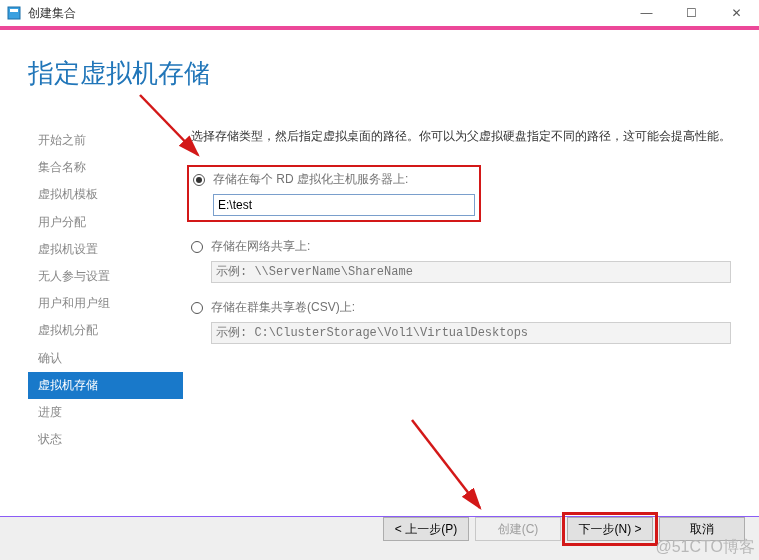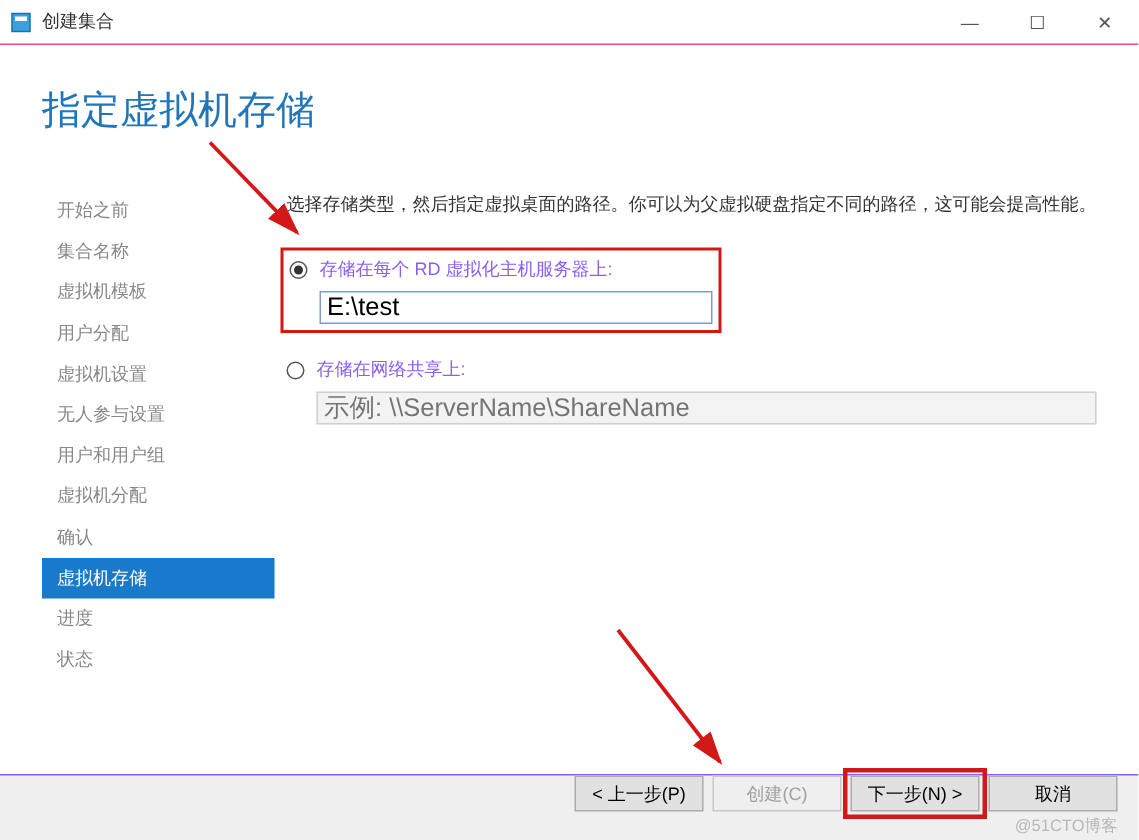--- a/index.html
+++ b/index.html
@@ -8,21 +8,21 @@
     width: 759px; height: 560px;
     font-family: "Microsoft YaHei", "Segoe UI", sans-serif;
     font-size: 12px;
     background: #fff;
     color: #333;
     overflow: hidden;
     position: relative;
   }
   .titlebar {
     height: 30px;
-    border-bottom: 1px solid #ec4899;
+    border-bottom: 4px solid #ec4899;
     display: flex;
     align-items: center;
     padding-left: 6px;
   }
   .titlebar .icon {
     width: 16px; height: 16px;
     margin-right: 6px;
     display: flex; align-items: center; justify-content: center;
   }
   .titlebar .title { flex: 1; }
@@ -86,36 +86,37 @@
     flex-shrink: 0;
   }
   .opt-row .radio.checked::after {
     content: "";
     position: absolute;
     top: 2px; left: 2px;
     width: 6px; height: 6px;
     border-radius: 50%;
     background: #333;
   }
-  .opt-row .lbl { color: #8b5cf6; }
+  .opt-row .lbl { color: #737373; }
   .input-line {
     margin-left: 20px;
   }
   .text-input {
     width: 100%;
     height: 22px;
     border: 1px solid #7a9fcc;
     padding: 0 4px;
-    font-size: 17px;
+    font-size: 12px;
     color: #000;
   }
   .text-input[disabled] {
     background: #f3f3f3;
     color: #be185d;
     border-color: #cfcfcf;
+    font-family: Liberation Mono, monospace;
   }
   .highlight-box-outer {
     border: 2px solid #d31818;
     padding: 4px;
     margin-left: -4px;
     width: calc(100% - 250px + 4px);
   }
   .footer {
     position: absolute;
     bottom: 0; left: 0; right: 0;
@@ -137,23 +138,23 @@
     font-size: 12px;
     color: #000;
   }
   .btn.disabled { color: #a0a0a0; border-color:#c8c8c8; background:#efefef;}
   .btn.highlighted {
     outline: 3px solid #d31818;
     outline-offset: 2px;
   }
   .watermark {
     position: absolute;
-    right: 14px; bottom: 2px;
+    right: 4px; bottom: 2px;
     color: #b8b8b8;
-    font-size: 11px;
+    font-size: 16px;
     pointer-events: none;
   }
   svg.annotation {
     position: absolute;
     top: 0; left: 0;
     width: 759px; height: 560px;
     pointer-events: none;
   }
 </style>
 </head>
@@ -211,20 +212,29 @@
       <div class="option-group">
         <div class="opt-row">
           <span class="radio"></span>
           <span class="lbl">存储在网络共享上:</span>
         </div>
         <div class="input-line">
           <input type="text" class="text-input" disabled="" placeholder="示例: \\ServerName\ShareName" style="">
         </div>
       </div>
 
+      <div class="option-group">
+        <div class="opt-row">
+          <span class="radio"></span>
+          <span class="lbl">存储在群集共享卷(CSV)上:</span>
+        </div>
+        <div class="input-line">
+          <input type="text" class="text-input" disabled="" placeholder="示例: C:\ClusterStorage\Vol1\VirtualDesktops" style="">
+        </div>
+      </div>
     </div>
   </div>
 </div>
 
 <div class="footer">
   <div class="btn">&lt; 上一步(P)</div>
   <div class="btn disabled">创建(C)</div>
   <div class="btn highlighted">下一步(N) &gt;</div>
   <div class="btn">取消</div>
 </div>

